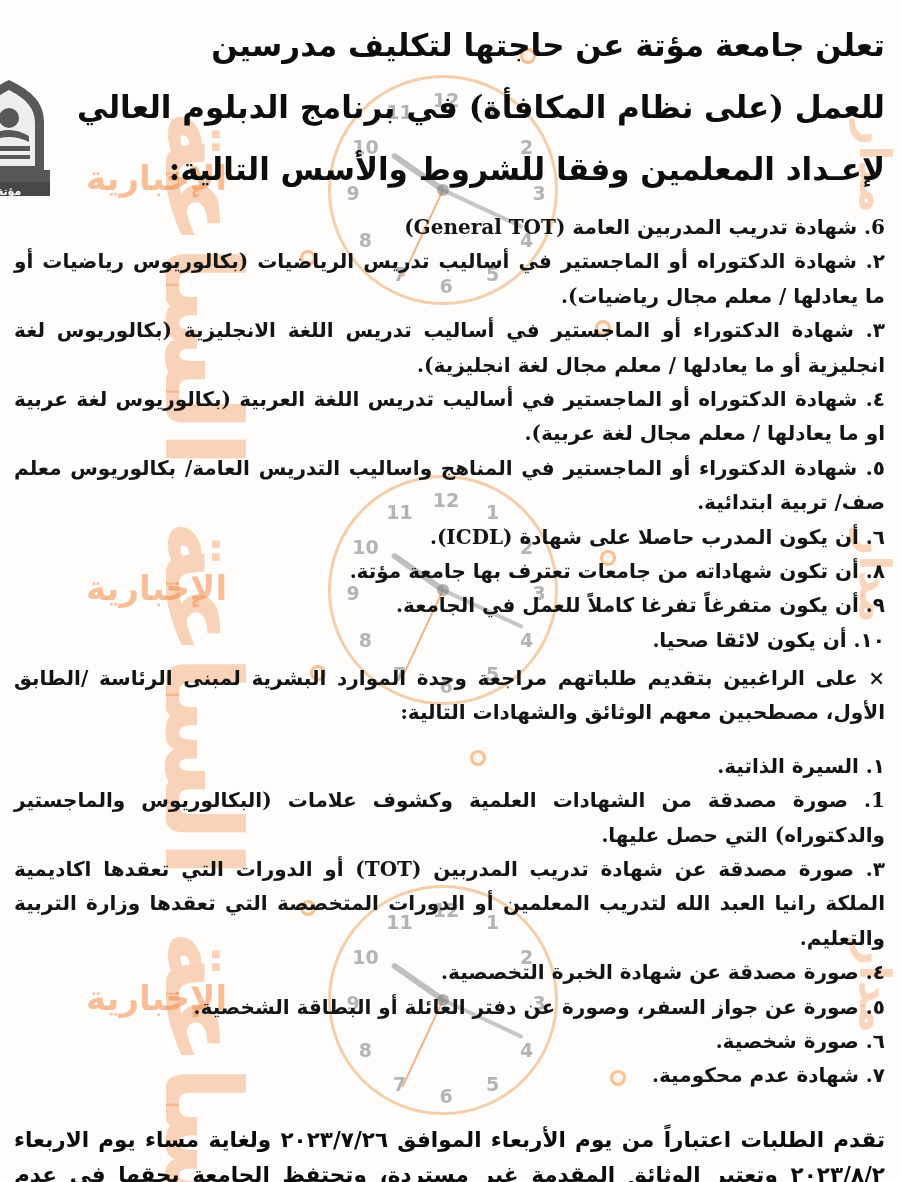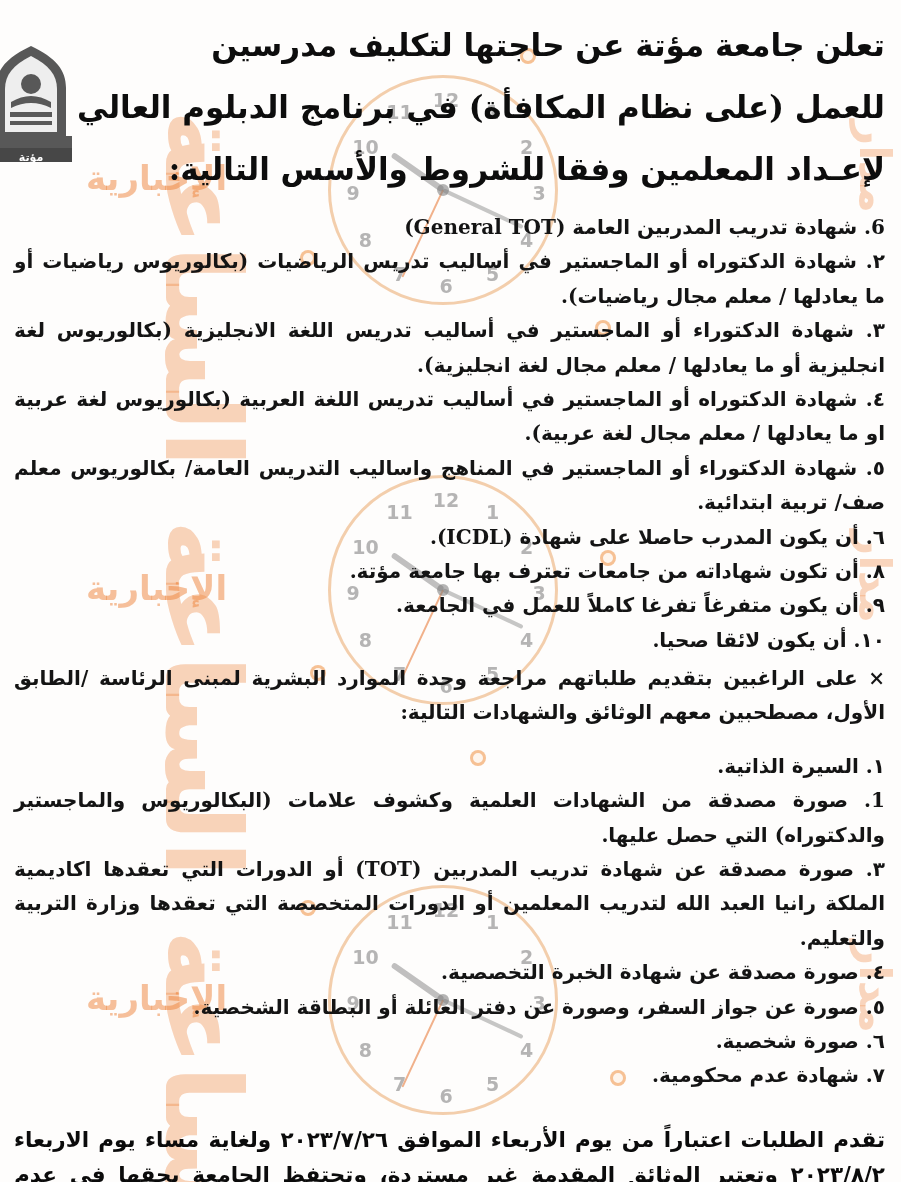--- a/index.html
+++ b/index.html
@@ -49,21 +49,21 @@
   .wm-word-side {
     position:absolute; right:0px; top:100px; writing-mode:vertical-rl;
     font-size:44px; font-weight:bold; color:rgba(238,130,55,0.32);
   }
 
   
   .content {
     position:relative; z-index:1; direction:rtl;
     padding:10px 16px 8px 14px; color:#141414;
   }
-  .hdr { display:flex; align-items:center; margin-bottom:10px; }
+  .hdr { display:flex; gap:22px; align-items:flex-end; margin-bottom:10px; }
   .title { flex:1; padding-top:4px; }
   .title-line {
     font-size:31px; font-weight:bold; line-height:2.0;
     text-align:right; color:#0d0d0d; white-space:nowrap;
   }
   .logo { position:relative; width:92px; flex:0 0 92px; }
   .logo-caption {
     position:absolute; left:0; right:0; bottom:2px; text-align:center;
     color:#ffffff; font-size:11px; font-weight:bold;
     font-family:"DejaVu Sans",sans-serif;

